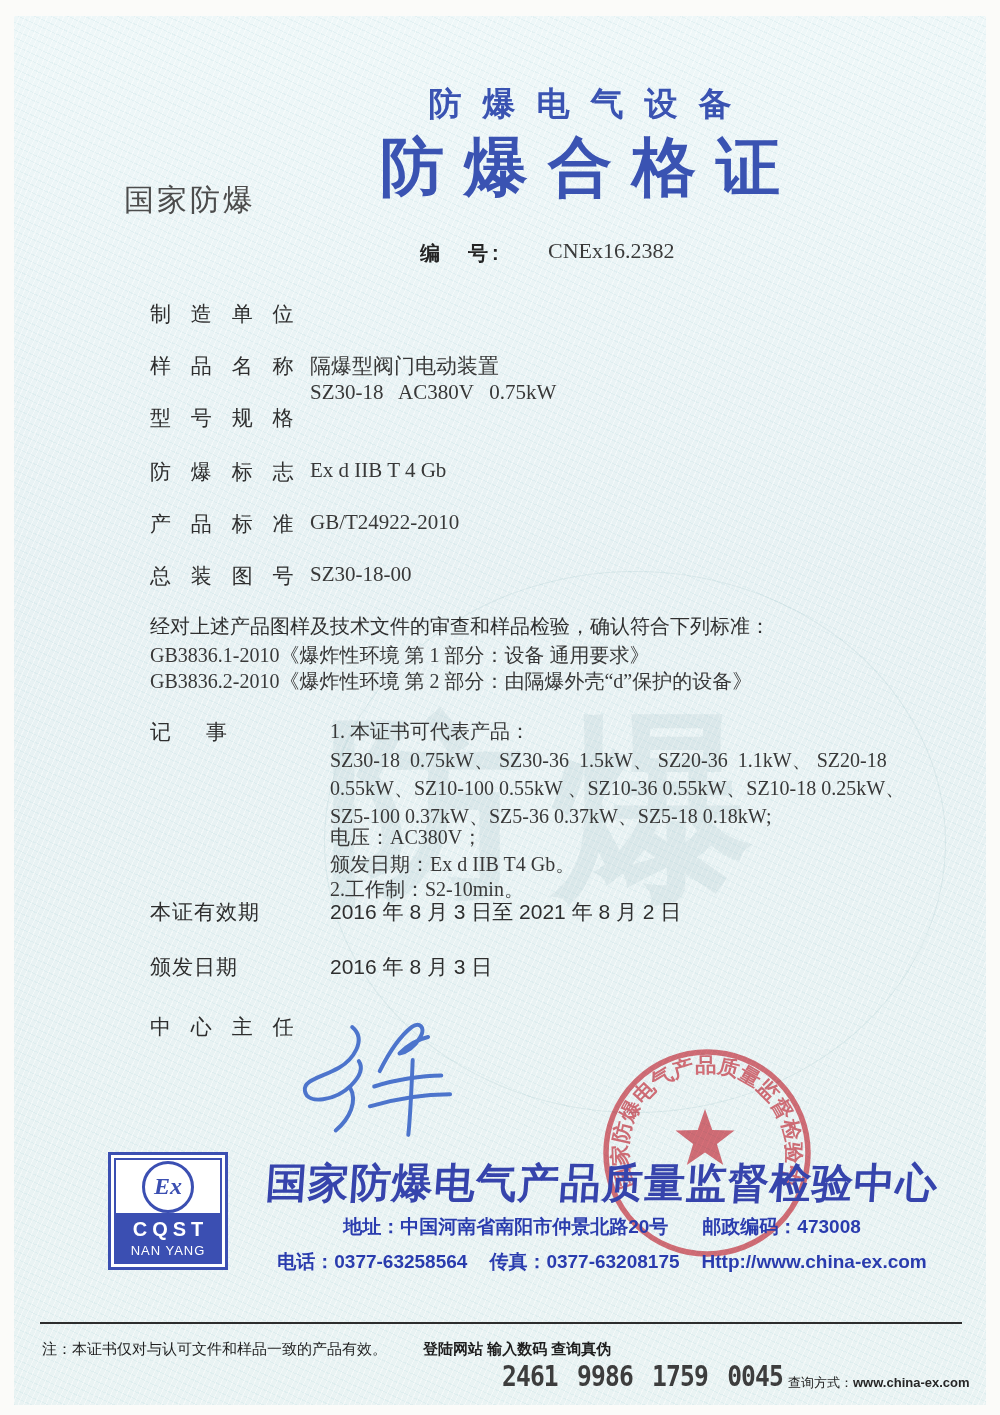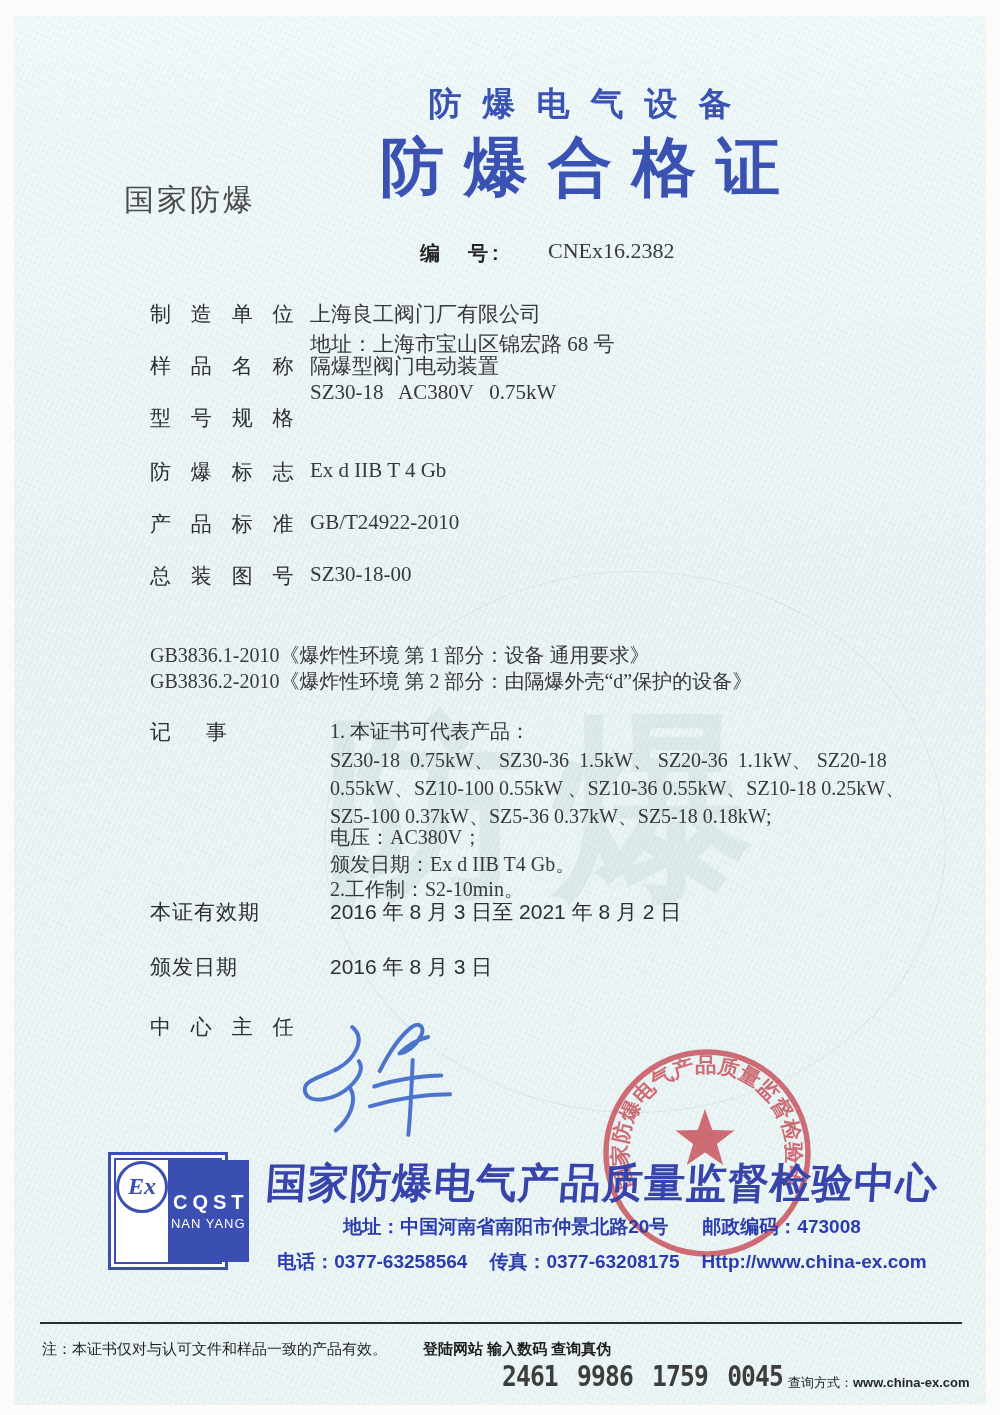--- a/index.html
+++ b/index.html
@@ -29,21 +29,21 @@
   .val-sans{left:296px;font-size:21px;color:#2e2e2e;white-space:pre;}
   .stmt{left:136px;font-size:20px;color:#2f2f2f;white-space:pre;}
   .stmt-serif{font-family:"Liberation Serif","DejaVu Serif",serif;color:#383838;}
   .note-line{left:316px;font-size:20px;color:#383838;font-family:"Liberation Serif","DejaVu Serif",serif;white-space:pre;}
   
   .watermark{left:310px;top:660px;font-size:200px;font-weight:bold;color:rgba(125,168,172,0.12);
     font-family:"Liberation Serif","DejaVu Serif",serif;letter-spacing:30px;pointer-events:none;}
   .guilloche{left:310px;top:555px;width:620px;height:540px;border:1.5px solid rgba(140,185,190,0.18);border-radius:50%;pointer-events:none;}
   
   .exlogo{left:94px;top:1136px;width:120px;height:118px;border:3px solid #3b4fb2;background:#ffffff;box-sizing:border-box;padding:3px;}
-  .exlogo-inner{border:2px solid #3b4fb2;height:100%;box-sizing:border-box;display:flex;}
+  .exlogo-inner{border:2px solid #3b4fb2;height:100%;box-sizing:border-box;display:flex;flex-direction:column;}
   .exlogo-top{height:53px;display:flex;align-items:center;justify-content:center;background:#ffffff;}
   .ex-circle{width:46px;height:46px;border:3px solid #3b4fb2;border-radius:50%;display:flex;align-items:center;justify-content:center;}
   .ex-word{color:#3b4fb2;font-weight:bold;font-style:italic;font-size:24px;font-family:"Liberation Serif",serif;}
   .exlogo-bottom{flex:1;background:#3b4fb2;color:#fff;text-align:center;display:flex;flex-direction:column;justify-content:center;}
   .cqst{font-size:20px;letter-spacing:5px;font-weight:bold;text-indent:5px;}
   .nanyang{font-size:13px;letter-spacing:1px;margin-top:2px;}
   .org-name{left:228px;top:1140px;width:720px;text-align:center;font-size:41px;font-weight:bold;color:#3644ac;
     font-family:"Liberation Serif","DejaVu Serif",serif;transform:skewX(-4deg);letter-spacing:1px;white-space:nowrap;}
   .org-addr{left:226px;top:1198px;width:724px;text-align:center;font-size:19px;font-weight:bold;color:#2a3cae;white-space:nowrap;}
   .org-tel{left:226px;top:1233px;width:724px;text-align:center;font-size:19px;font-weight:bold;color:#2a3cae;white-space:nowrap;}
@@ -73,38 +73,37 @@
 
     <div class="abs cnex-caption">国家防爆</div>
 
     <div class="abs doc-type">防爆电气设备</div>
     <div class="abs main-title">防爆合格证</div>
 
     <div class="abs no-label">编　号:</div>
     <div class="abs no-value">CNEx16.2382</div>
 
     <div class="abs lbl" style="top:284px;">制 造 单 位</div>
-    <div class="abs val" style="top:284px;">上海良工阀门厂有限公司</div>
-    <div class="abs val" style="top:314px;">地址：上海市宝山区锦宏路 68 号</div>
 
     <div class="abs lbl" style="top:336px;">样 品 名 称</div>
     <div class="abs val" style="top:336px;">隔爆型阀门电动装置</div>
 
     <div class="abs lbl" style="top:388px;">型 号 规 格</div>
     <div class="abs val" style="top:364px;">SZ30-18   AC380V   0.75kW</div>
 
     <div class="abs lbl" style="top:442px;">防 爆 标 志</div>
     <div class="abs val" style="top:442px;">Ex d IIB T 4 Gb</div>
 
     <div class="abs lbl" style="top:494px;">产 品 标 准</div>
     <div class="abs val" style="top:494px;">GB/T24922-2010</div>
 
     <div class="abs lbl" style="top:546px;">总 装 图 号</div>
     <div class="abs val" style="top:546px;">SZ30-18-00</div>
 
+    <div class="abs stmt" style="top:597px;">经对上述产品图样及技术文件的审查和样品检验，确认符合下列标准：</div>
     <div class="abs stmt stmt-serif" style="top:626px;">GB3836.1-2010《爆炸性环境 第 1 部分：设备 通用要求》</div>
     <div class="abs stmt stmt-serif" style="top:652px;">GB3836.2-2010《爆炸性环境 第 2 部分：由隔爆外壳“d”保护的设备》</div>
 
     <div class="abs lbl" style="top:702px;">记　事</div>
     <div class="abs note-line" style="top:702px;">1. 本证书可代表产品：</div>
     <div class="abs note-line" style="top:731px;">SZ30-18  0.75kW、 SZ30-36  1.5kW、 SZ20-36  1.1kW、 SZ20-18</div>
     <div class="abs note-line" style="top:759px;">0.55kW、SZ10-100 0.55kW 、SZ10-36 0.55kW、SZ10-18 0.25kW、</div>
     <div class="abs note-line" style="top:787px;">SZ5-100 0.37kW、SZ5-36 0.37kW、SZ5-18 0.18kW;</div>
     <div class="abs note-line" style="top:808px;">电压：AC380V；</div>
     <div class="abs note-line" style="top:835px;">颁发日期：Ex d IIB T4 Gb。</div>

